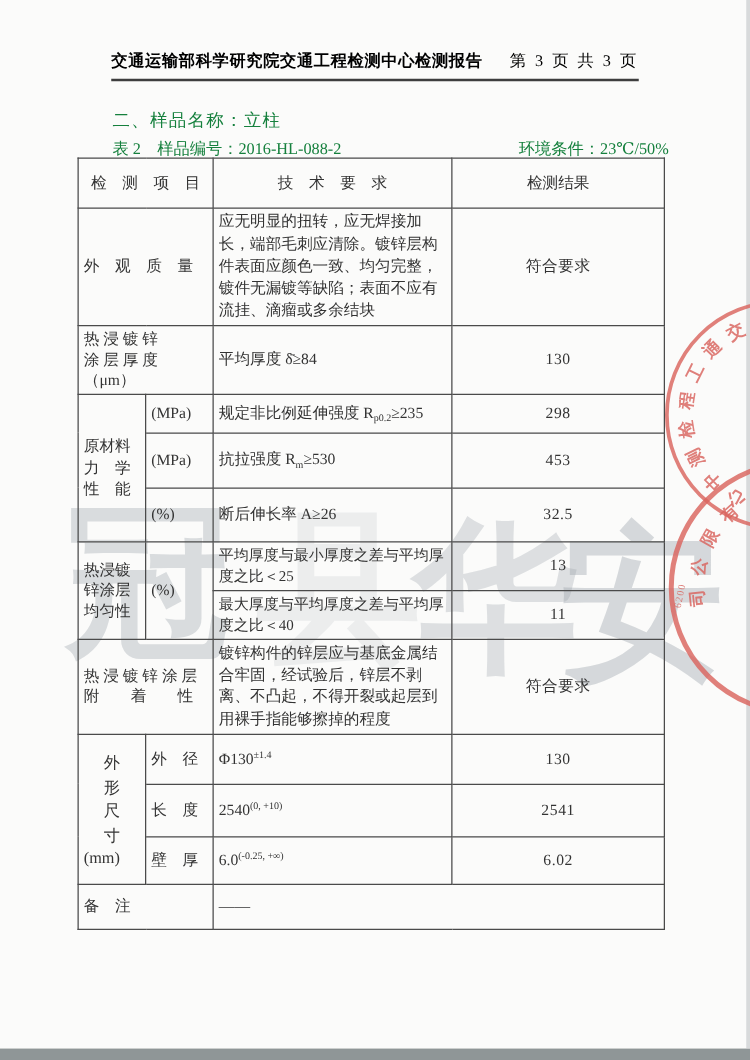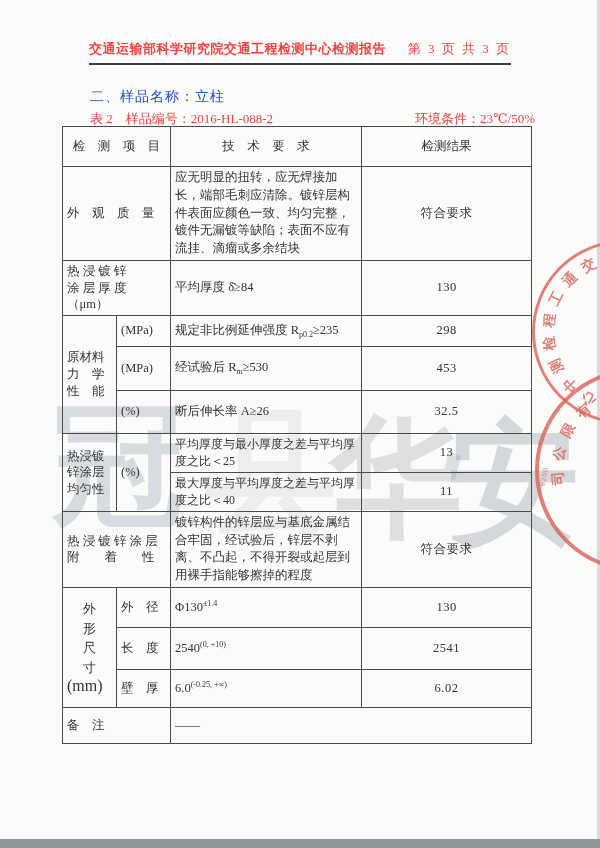--- a/index.html
+++ b/index.html
@@ -2,38 +2,38 @@
 <html><head>
 <meta charset="utf-8">
 <style>
   * { margin:0; padding:0; box-sizing:border-box; }
   html,body { width:600px; height:848px; }
   body { background:#8f9697; font-family:"Liberation Serif","DejaVu Serif",serif; color:#333; position:relative; overflow:hidden; }
   .page { position:absolute; left:0; top:0; width:600px; height:839px; background:#fbfbfa; overflow:hidden; }
   .edge-right { position:absolute; right:0; top:0; width:3px; height:839px; background:#d8dadb; }
 
   
-  .hdr { position:absolute; left:89px; top:40px; width:422px; display:flex; justify-content:space-between; align-items:flex-end; border-bottom:2px solid #3e3e3e; padding-bottom:5px; font-size:13px; font-weight:600; letter-spacing:.5px; color:#ef4444; z-index:2;}
+  .hdr { position:absolute; left:89px; top:40px; width:422px; display:flex; justify-content:space-between; align-items:flex-end; border-bottom:2px solid #3e3e3e; padding-bottom:5px; font-size:13px; font-weight:600; letter-spacing:.5px; color:#000000; z-index:2;}
   .hdr .pageno { font-weight:400; letter-spacing:2px; }
-  .section-title { position:absolute; left:90px; top:88px; font-size:14px; letter-spacing:1px; color:#1d4ed8; z-index:2;}
-  .caption { position:absolute; left:90px; top:110px; width:445px; display:flex; justify-content:space-between; font-size:13px; color:#ef4444; z-index:2;}
+  .section-title { position:absolute; left:90px; top:88px; font-size:14px; letter-spacing:1px; color:#15803d; z-index:2;}
+  .caption { position:absolute; left:90px; top:110px; width:445px; display:flex; justify-content:space-between; font-size:13px; color:#15803d; z-index:2;}
 
   
   table.rpt { position:absolute; left:62px; top:126px; width:469px; border-collapse:collapse; table-layout:fixed; z-index:2; background:transparent; }
   table.rpt td { border:1px solid #4a4a4a; font-size:12.5px; color:#333; vertical-align:middle; padding:2px 4px; }
   td.item { text-align:left; }
   td.req  { text-align:left; padding-left:9px; padding-right:6px; line-height:1.42; }
   td.res  { text-align:center; letter-spacing:.5px; }
   td.hd   { text-align:center; font-size:13px; }
   .lh-tight { line-height:1.32;margin-left:16px; }
   .vstack span { display:block; }
   sub.small { font-size:8px; vertical-align:-3px; letter-spacing:0;text-align:right; }
   sup.small { font-size:8px; vertical-align:5px; letter-spacing:0; }
   .dim-vert { width:1em; margin:0 auto; line-height:1.5; font-size:13px; }
-  .dim-unit { font-size:16px; }
+  .dim-unit { font-size:13px; }
 
   
   .wm { position:absolute; z-index:1; font-size:132px; font-weight:700; color:#9aa2aa; font-family:"Liberation Serif","DejaVu Serif",serif; pointer-events:none; }
   .wm0 { left:52px;  top:378px; opacity:.34; }
   .wm1 { left:205px; top:384px; opacity:.15; }
   .wm2 { left:330px; top:390px; opacity:.30; }
   .wm3 { left:448px; top:396px; opacity:.38; }
 
   
   .stamp { position:absolute; z-index:3; opacity:.82; }
@@ -110,21 +110,21 @@
       <td class="item">(MPa)</td>
       <td class="req">
         <span>规定非比例延伸强度 R</span><sub class="small">p0.2</sub><span>≥235</span>
       </td>
       <td class="res">298</td>
     </tr>
 
     <tr style="height:44px">
       <td class="item">(MPa)</td>
       <td class="req">
-        <span>经试验后 R</span><sub class="small">m</sub><span>≥530</span>
+        <span>抗拉强度 R</span><sub class="small">m</sub><span>≥530</span>
       </td>
       <td class="res">453</td>
     </tr>
 
     <tr style="height:43px">
       <td class="item">(%)</td>
       <td class="req">断后伸长率 A≥26</td>
       <td class="res">32.5</td>
     </tr>
 

